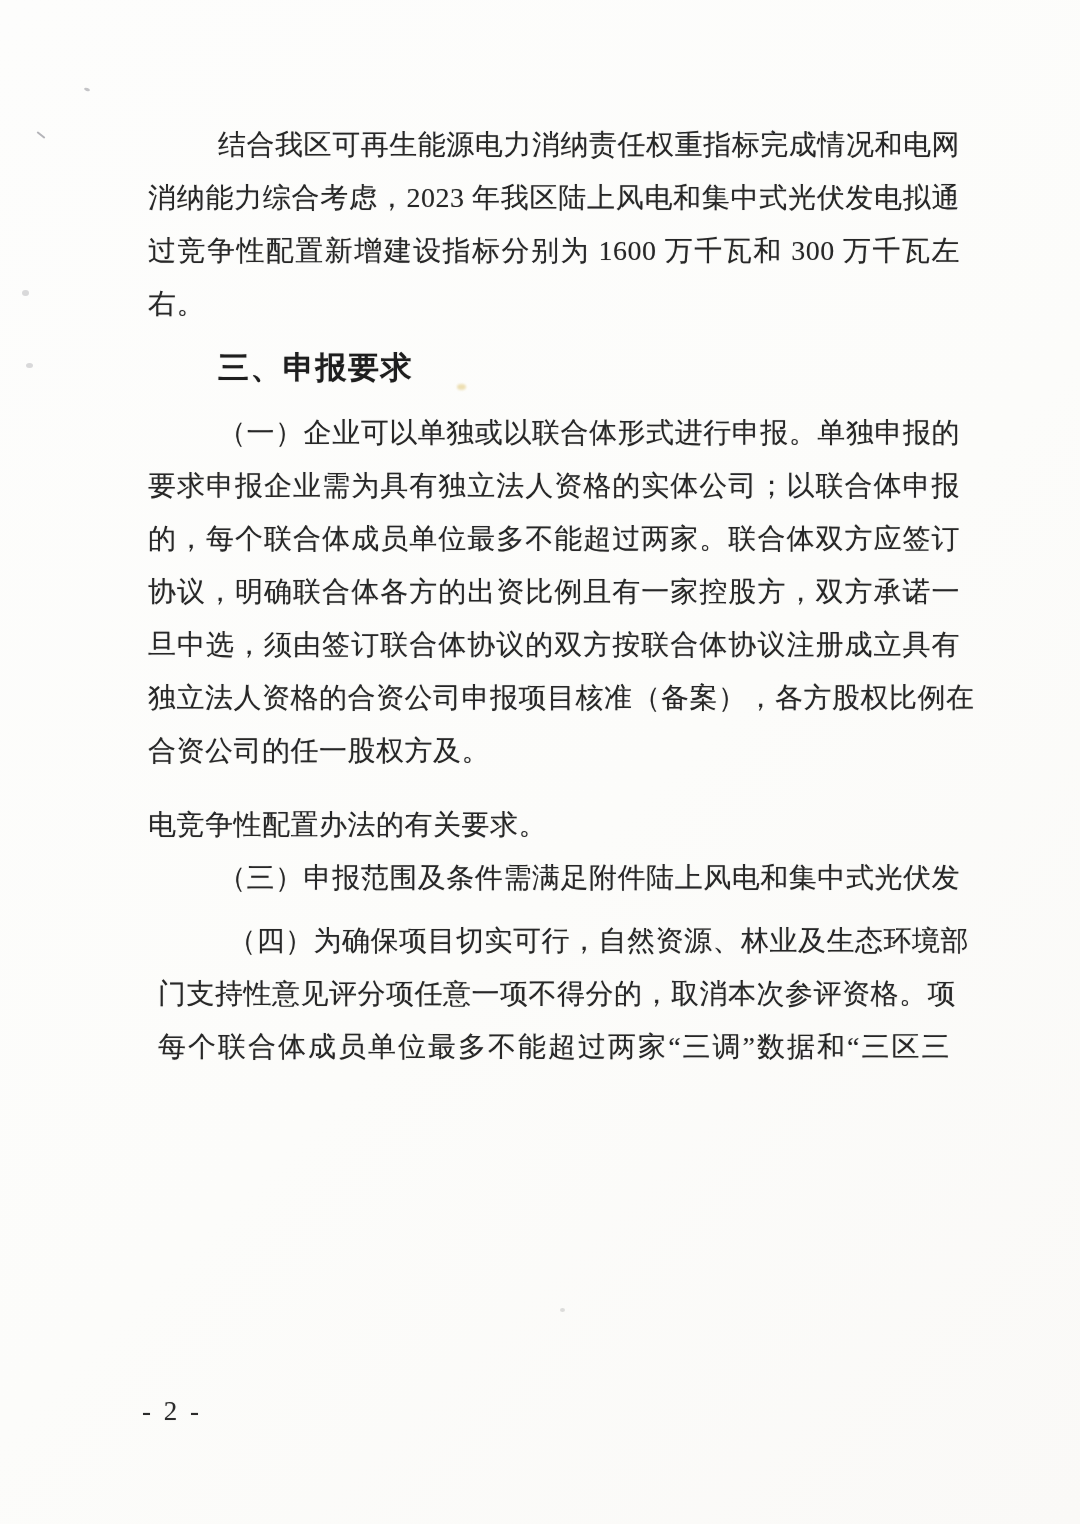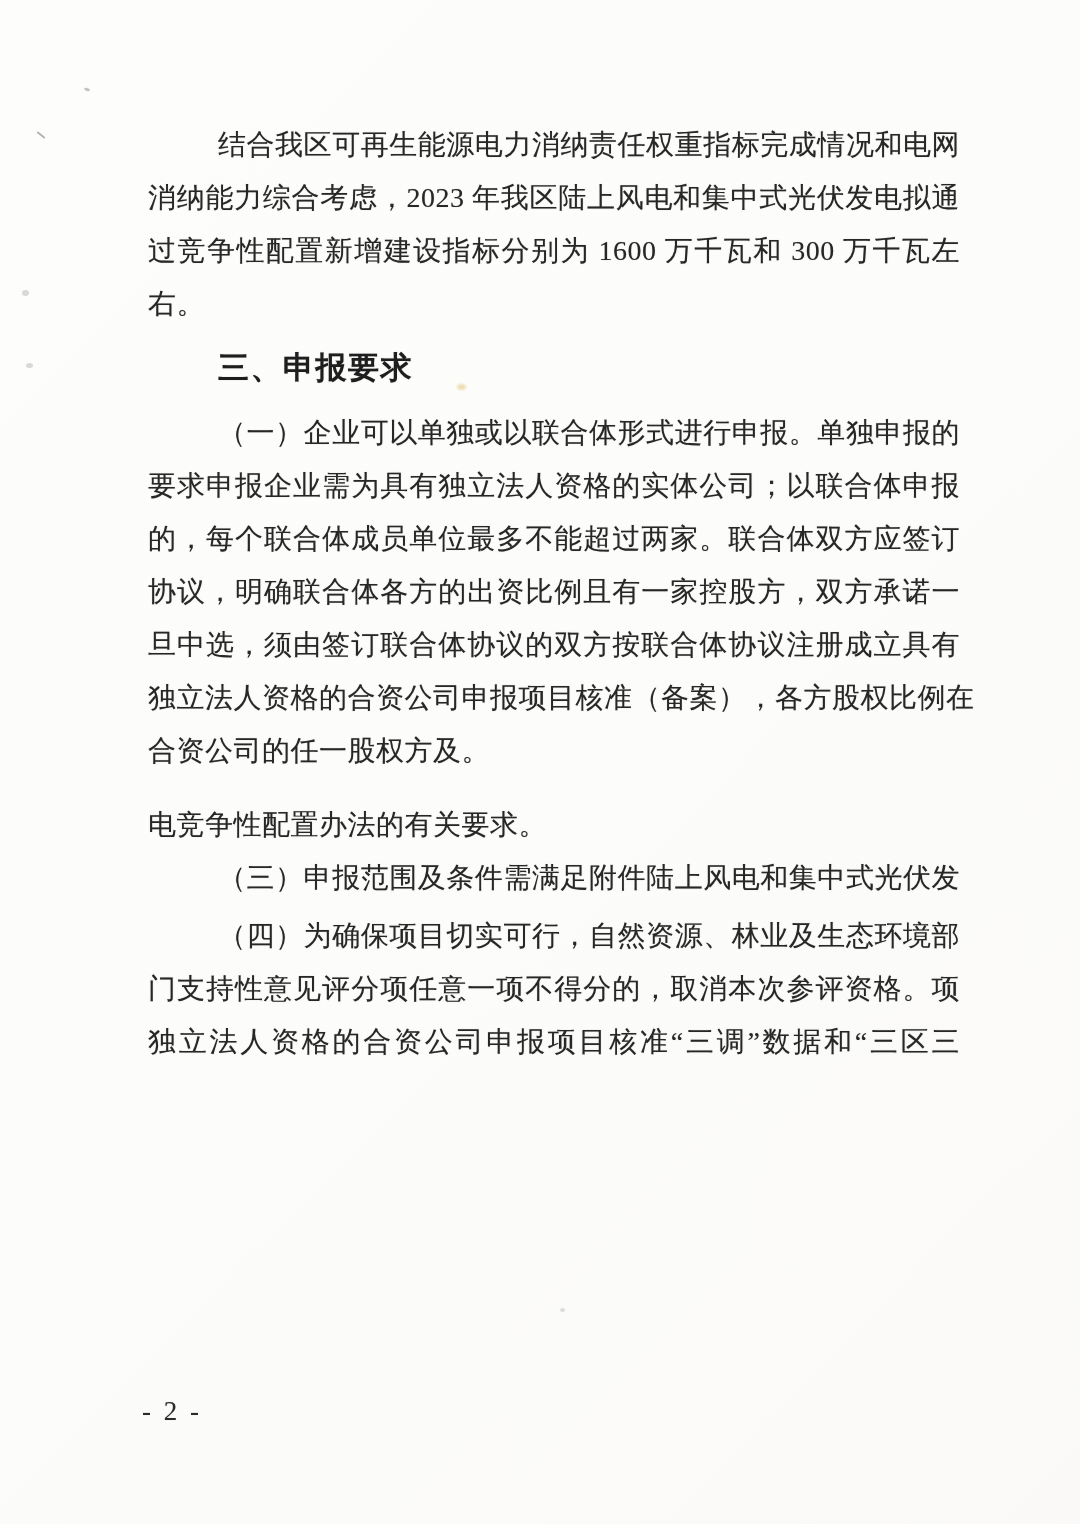--- a/index.html
+++ b/index.html
@@ -24,21 +24,21 @@
     text-justify:inter-character;
     text-shadow:0 0 1px rgba(55,55,55,.35);
   }
   .line.first{text-indent:70px;}
   .line.last{text-align-last:left;}
   .para{margin:0;padding:0;}
   .p-intro{margin:0 0 11px;}
   .p-item1{margin:0 0 21px;}
   .p-item2{margin:0 0 10px;}
   .p-item3{margin:0 0 5px;}
-  .p-item4{margin:0;}
+  .p-item4{margin:10px;}
   .heading{
     margin:0 0 12px;
     font-family:"Liberation Sans","DejaVu Sans",sans-serif;
     font-weight:700;
     font-size:31px;
     line-height:53px;
     text-indent:70px;
     letter-spacing:1.5px;
     color:#1e1e1e;
     text-shadow:0 0 1px rgba(40,40,40,.4);
@@ -88,21 +88,21 @@
 
 
     <p class="para p-item3">
       <span class="line last">电竞争性配置办法的有关要求。</span>
       <span class="line first">（三）申报范围及条件需满足附件陆上风电和集中式光伏发</span>
     </p>
 
     <p class="para p-item4">
       <span class="line first">（四）为确保项目切实可行，自然资源、林业及生态环境部</span>
       <span class="line">门支持性意见评分项任意一项不得分的，取消本次参评资格。项</span>
-      <span class="line">独立法人资格的合资公司申报项目核准“三调”数据和“三区三</span>
+      <span class="line">每个联合体成员单位最多不能超过两家“三调”数据和“三区三</span>
     </p>
 
   </div>
 
   <div class="page-number">- 2 -</div>
 
   <div class="artifact a1"></div>
   <div class="artifact a2"></div>
   <div class="artifact a3"></div>
   <div class="artifact a4"></div>

